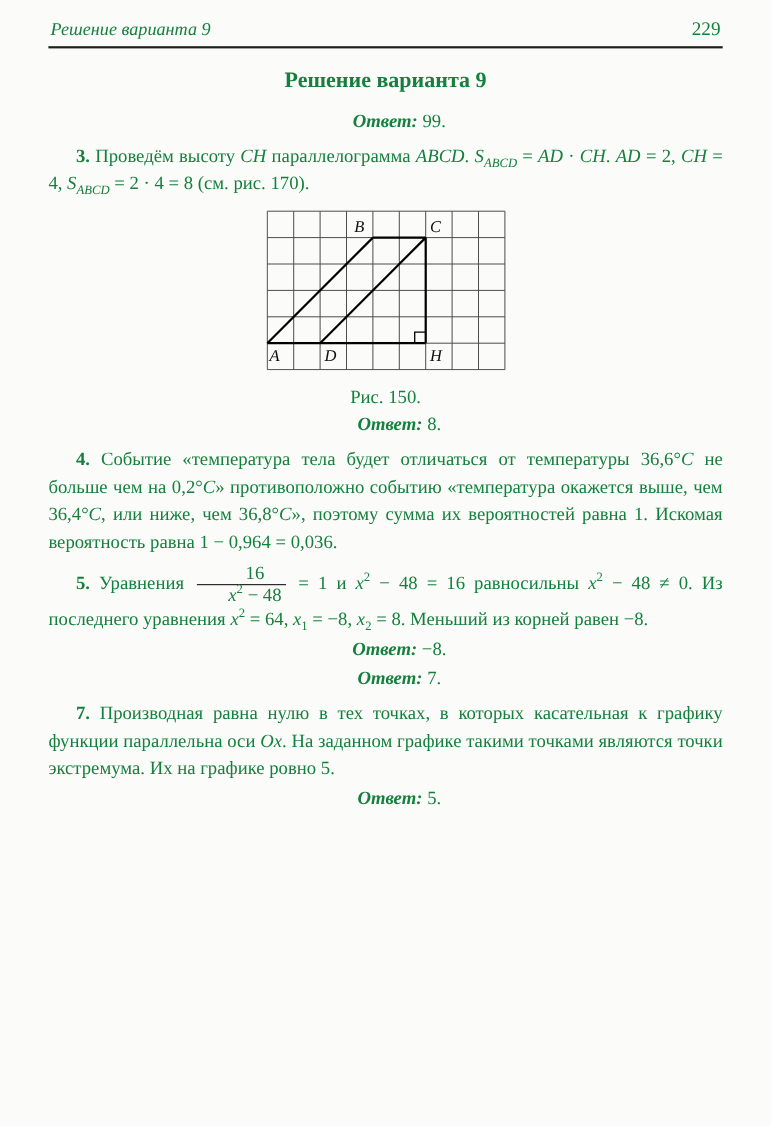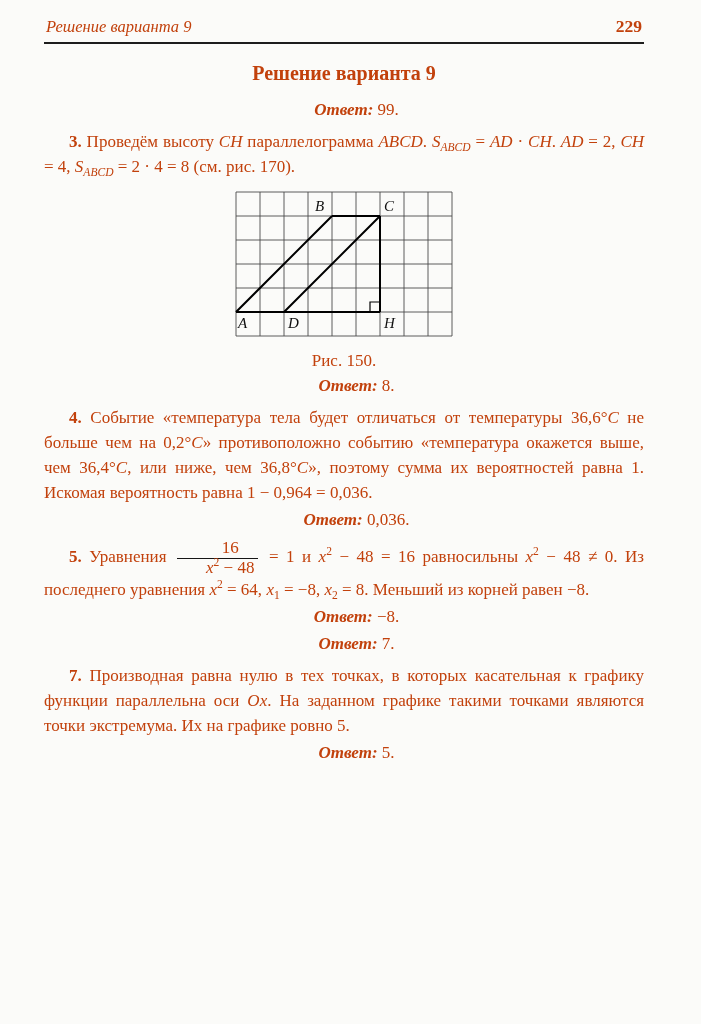--- a/index.html
+++ b/index.html
@@ -1,27 +1,27 @@
 <!DOCTYPE html>
 <html><head>
 <meta charset="utf-8">
 <style>
   html, body { margin:0; padding:0; background:#cfcfcf; }
   .page {
     width:701px; height:1024px; box-sizing:border-box;
-    margin:0 auto; background:#fbfbf9; color:#c2410c;
+    margin:0 auto; background:#fbfbf9; color:#15803d;
     font-family:"Liberation Serif","DejaVu Serif",serif;
-    font-size:17px; padding:16px 57px 0 44px; overflow:hidden;
+    font-size:17px; padding:16px 44px 0 44px; overflow:hidden;
   }
   .hdr {
     display:flex; justify-content:space-between; align-items:baseline;
     border-bottom:2px solid #1d1d1d; padding:0 2px 5px 2px;
   }
   .hdr .run { font-style:italic; font-size:16.5px; }
-  .hdr .pn  { font-weight:bold; font-size:17.5px;text-align:right; }
+  .hdr .pn  { font-weight:normal; font-size:17.5px;text-align:right; }
   h1.title { text-align:center; font-size:20px; font-weight:bold; margin:18px 0 12px; }
   p.body { text-align:justify; text-indent:25px; margin:7px 0 0; line-height:25px; }
   p.ans  { text-indent:25px; margin:2px 0 1px; line-height:25px;text-align:center; }
   .anslbl { font-weight:bold; font-style:italic; }
   sub, sup { font-size:68%; line-height:0; }
   .frac { display:inline-block; vertical-align:middle; text-align:center; line-height:1.1; margin:0 3px; }
   .frac .num { display:block; padding:0 4px; }
   .frac .den { display:block; border-top:1px solid #161616; padding:0 4px; }
   figure { margin:12px 0 2px; text-align:center; }
   figcaption { margin-top:9px; font-size:17px; }
@@ -61,21 +61,20 @@
         <text x="148" y="136">H</text>
       </svg>
       <figcaption>Рис. 150.</figcaption>
     </figure>
 
     <p class="ans"><span class="anslbl">Ответ:</span> <span>8.</span></p>
   </section>
 
   <section>
     <p class="body"><b>4.</b> Событие «температура тела будет отличаться от температуры 36,6°<i>C</i> не больше чем на 0,2°<i>C</i>» противоположно событию «температура окажется выше, чем 36,4°<i>C</i>, или ниже, чем 36,8°<i>C</i>», поэтому сумма их вероятностей равна 1. Искомая вероятность равна 1 − 0,964 = 0,036.</p>
-    <p class="ans"><span class="anslbl">Ответ:</span> <span>0,036.</span></p>
   </section>
 
   <section>
     <p class="body"><b>5.</b> Уравнения <span class="frac"><span class="num">16</span><span class="den"><i>x</i><sup>2</sup> − 48</span></span> = 1 и <i>x</i><sup>2</sup> − 48 = 16 равносильны <i>x</i><sup>2</sup> − 48 ≠ 0. Из последнего уравнения <i>x</i><sup>2</sup> = 64, <i>x</i><sub>1</sub> = −8, <i>x</i><sub>2</sub> = 8. Меньший из корней равен −8.</p>
     <p class="ans"><span class="anslbl">Ответ:</span> <span>−8.</span></p>
   </section>
 
   <section>
     <p class="ans"><span class="anslbl">Ответ:</span> <span>7.</span></p>
   </section>

